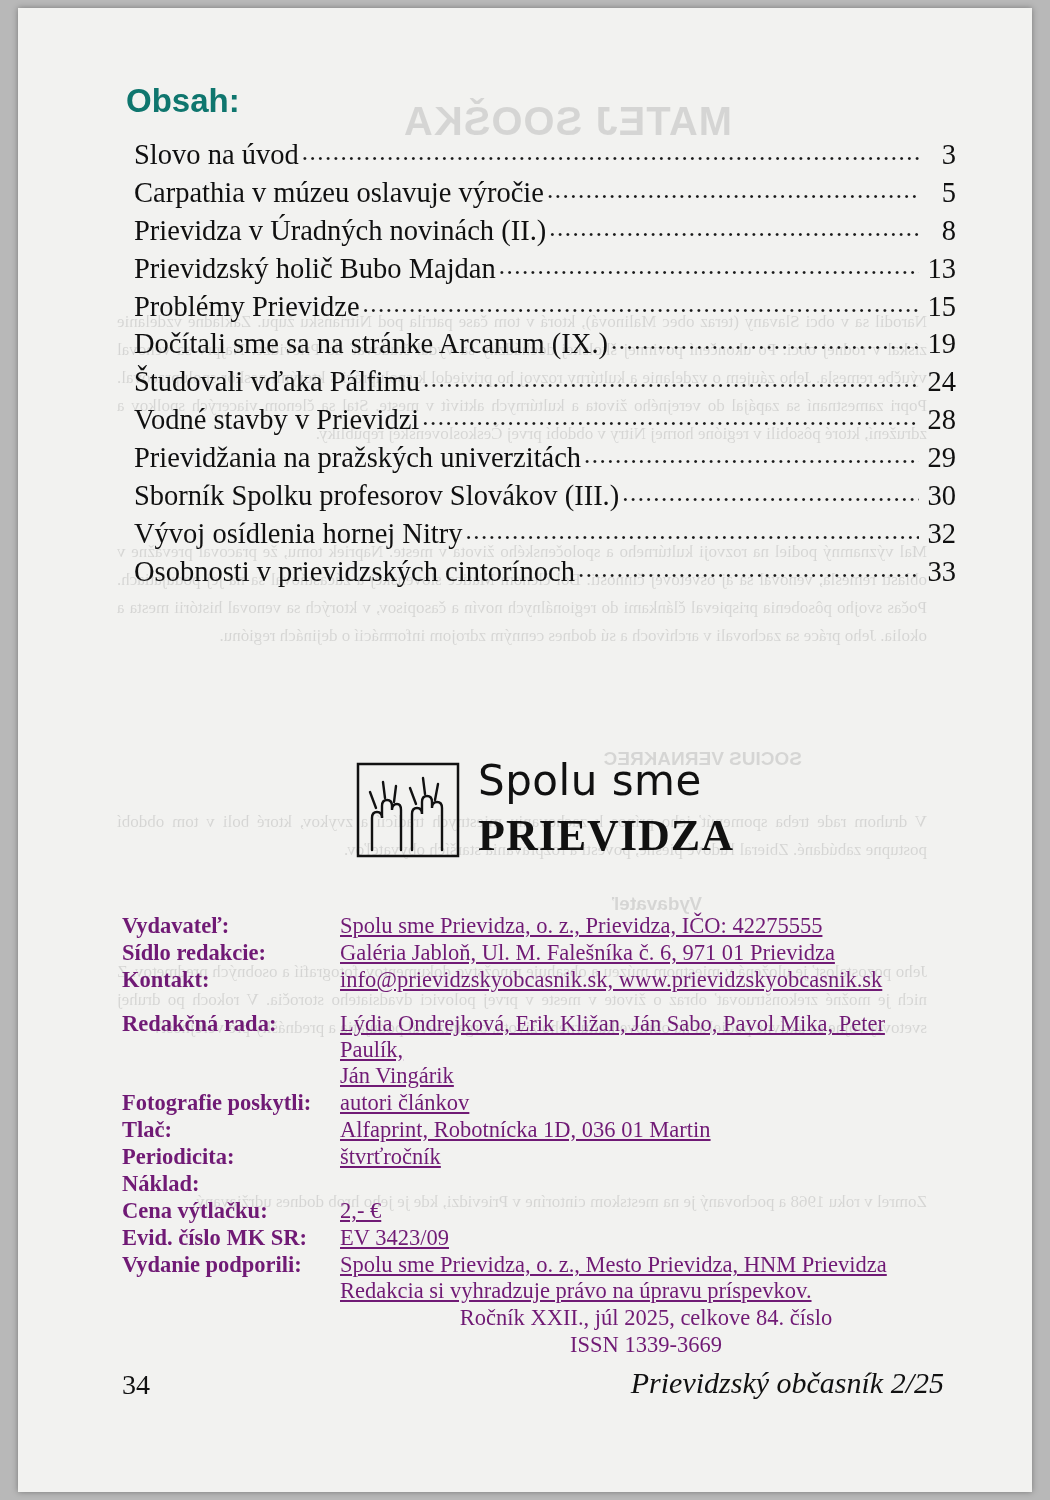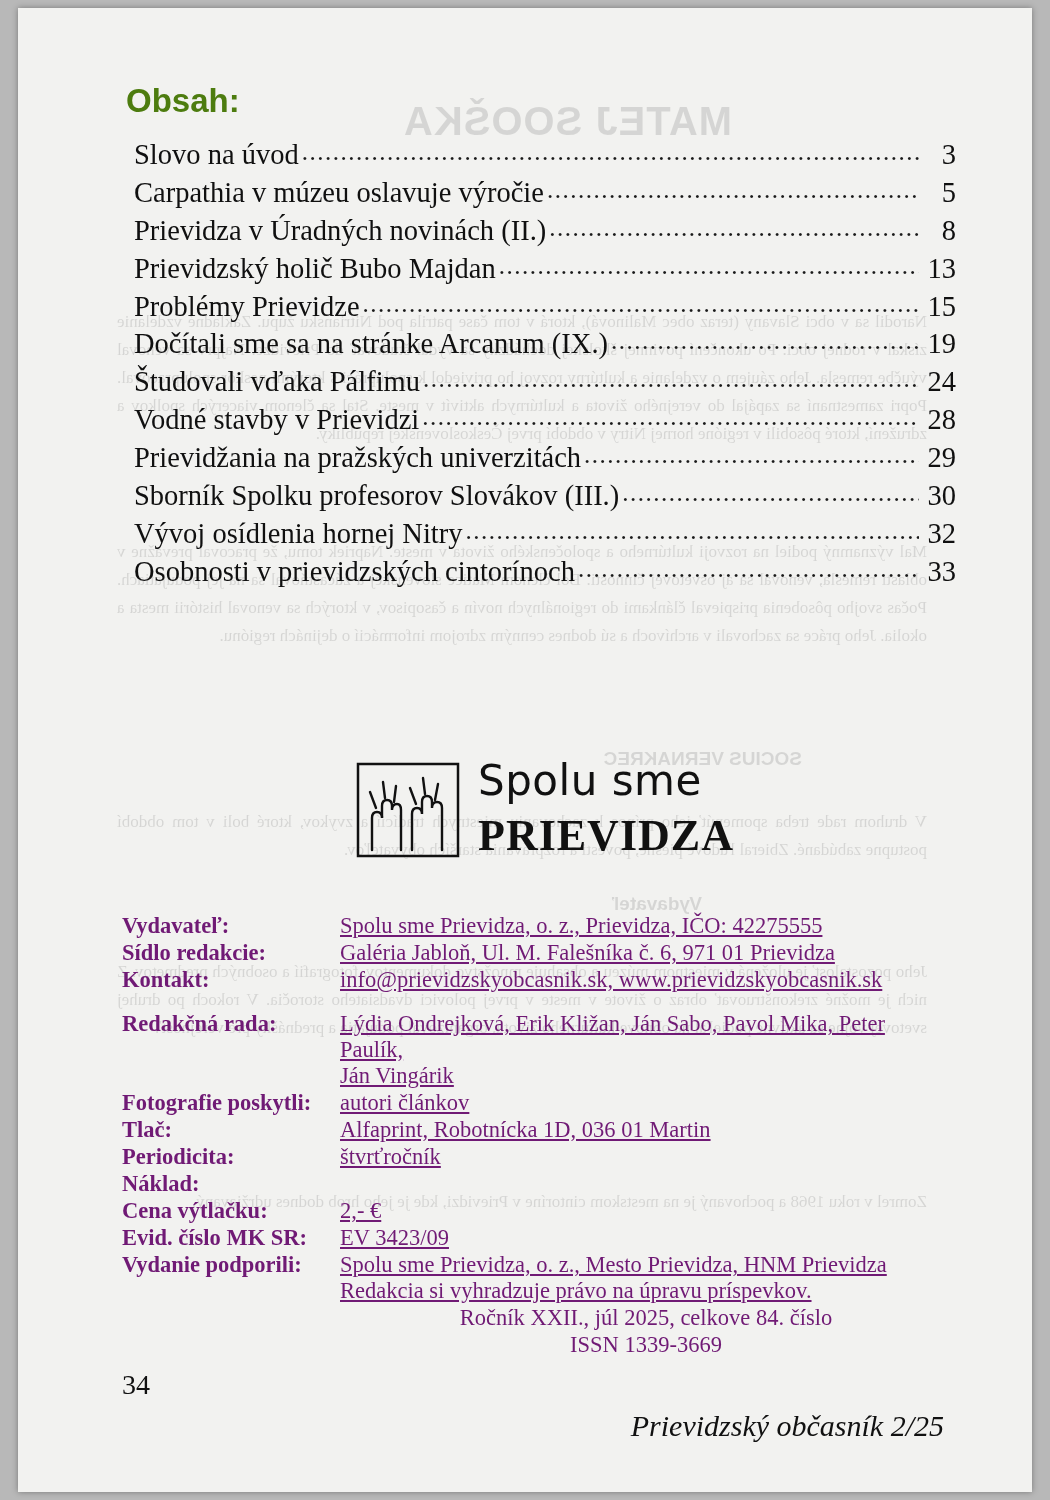--- a/index.html
+++ b/index.html
@@ -62,21 +62,21 @@
     inset: 0;
   }
 
   .obsah-title {
     position: absolute;
     left: 108px;
     top: 74px;
     font-family: "Liberation Sans", sans-serif;
     font-weight: bold;
     font-size: 33px;
-    color: #4d7c0f;
+    color: #0f766e;
   }
 
   .toc {
     position: absolute;
     left: 116px;
     top: 128px;
     width: 822px;
   }
   .toc-row {
     display: flex;
@@ -172,21 +172,20 @@
     font-size: 28px;
     color: #111;
   }
   .footer-title {
     position: absolute;
     right: 88px;
     top: 1358px;
     font-size: 30px;
     font-style: italic;
     color: #111;
-    margin-top: 43px;
   }
 </style>
 </head>
 <body>
 
 <div class="page">
 
   <div class="bleed" aria-hidden="true">
     <div class="bl-title">MATEJ SOOŠKA</div>
     <div class="bl-col" style="top:300px;">Narodil sa v obci Slavany (teraz obec Malinová), ktorá v tom čase patrila pod Nitriansku župu. Základné vzdelanie získal v rodnej obci. Po ukončení povinnej školskej dochádzky sa vydal študovať do Prievidze. Najprv sa venoval výučbe remesla. Jeho záujem o vzdelanie a kultúrny rozvoj ho priviedol k spolupráci s ktorými neskôr spolupracoval. Popri zamestnaní sa zapájal do verejného života a kultúrnych aktivít v meste. Stal sa členom viacerých spolkov a združení, ktoré pôsobili v regióne hornej Nitry v období prvej Československej republiky.</div>

